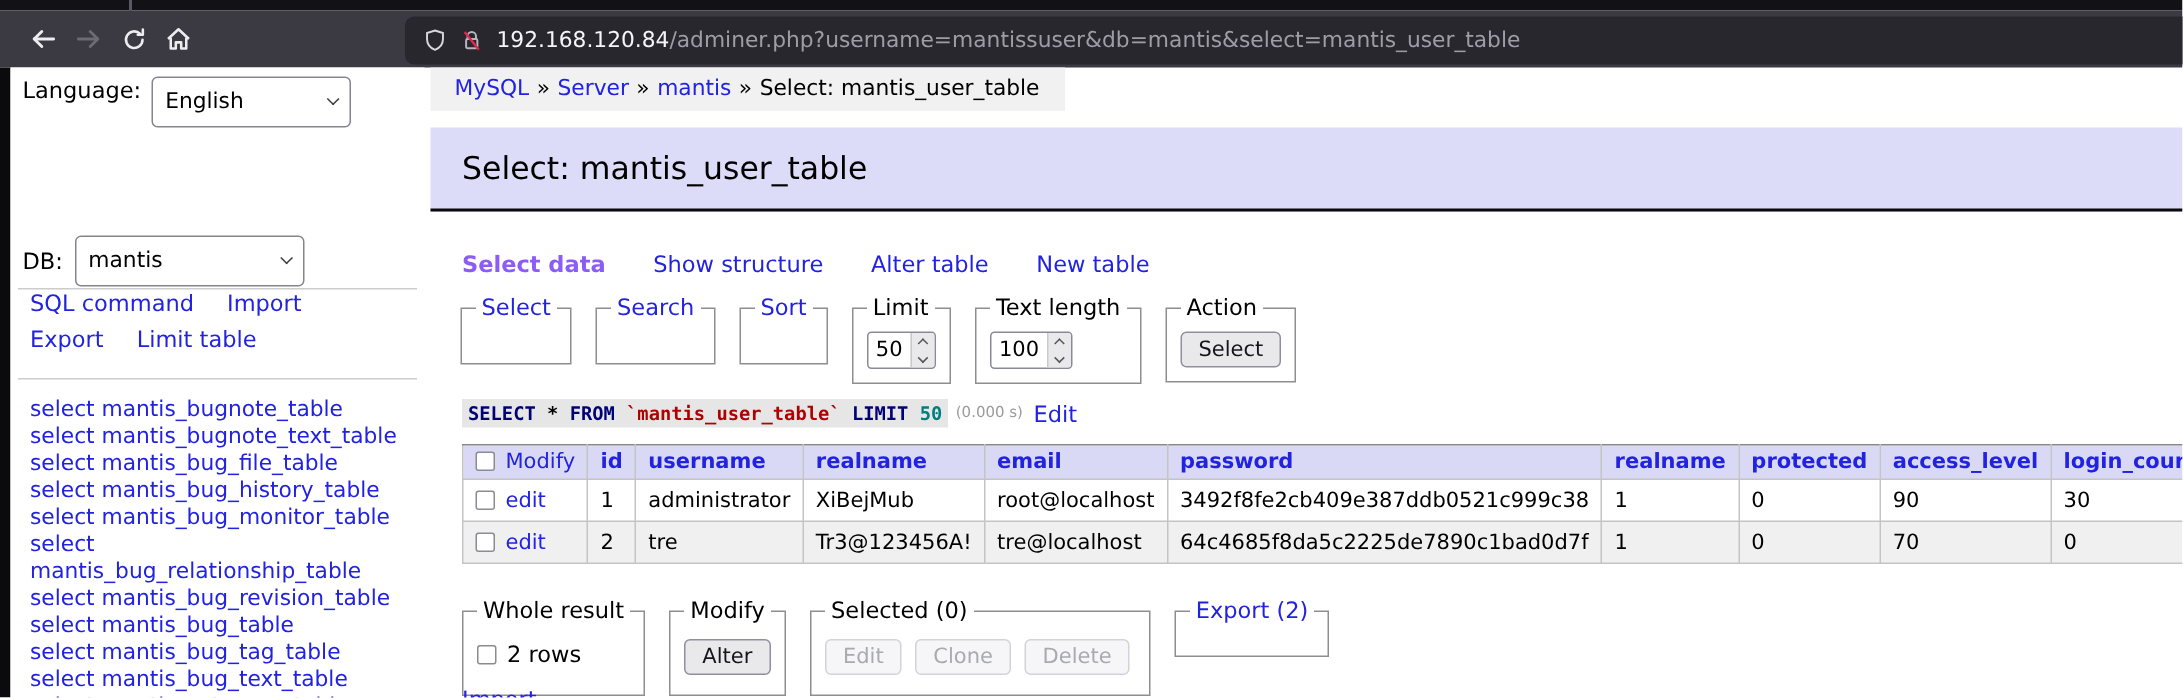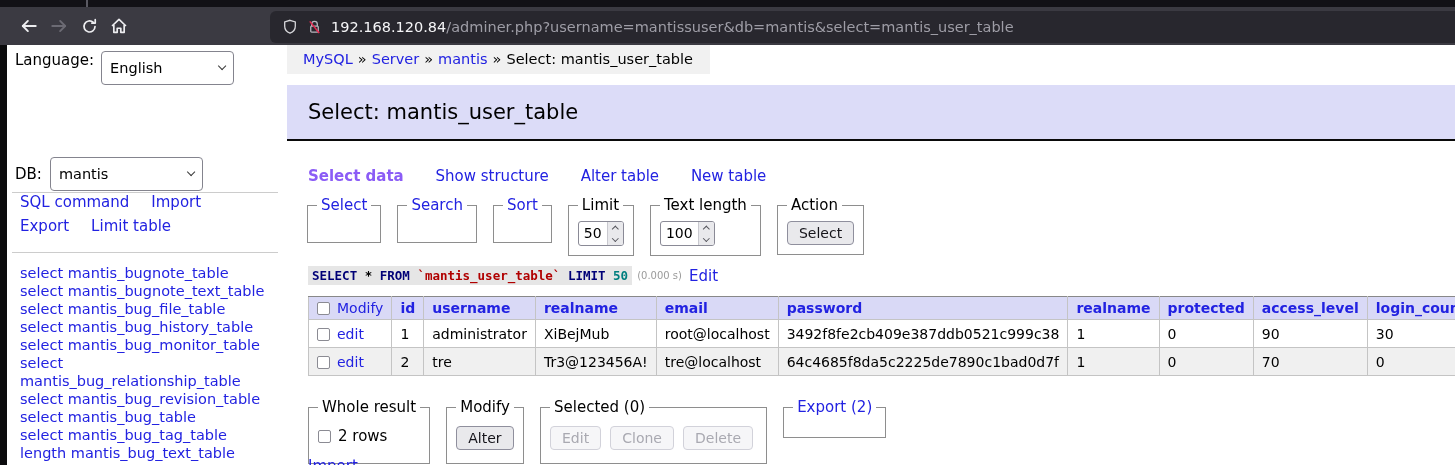--- a/index.html
+++ b/index.html
@@ -178,21 +178,21 @@
     <div class="tablelinks">
       <a>select mantis_bugnote_table</a>
       <a>select mantis_bugnote_text_table</a>
       <a>select mantis_bug_file_table</a>
       <a>select mantis_bug_history_table</a>
       <a>select mantis_bug_monitor_table</a>
       <a>select mantis_bug_relationship_table</a>
       <a>select mantis_bug_revision_table</a>
       <a>select mantis_bug_table</a>
       <a>select mantis_bug_tag_table</a>
-      <a>length mantis_bug_text_table</a>
+      <a>select mantis_bug_text_table</a>
       <a>select mantis_category_table</a>
     </div>
   </div>
 
   <div class="main">
 
     <div class="breadcrumb">
       <a>MySQL</a><span class="sep">»</span><a>Server</a><span class="sep">»</span><a>mantis</a><span class="sep">»</span><span>Select: mantis_user_table</span>
     </div>
 

